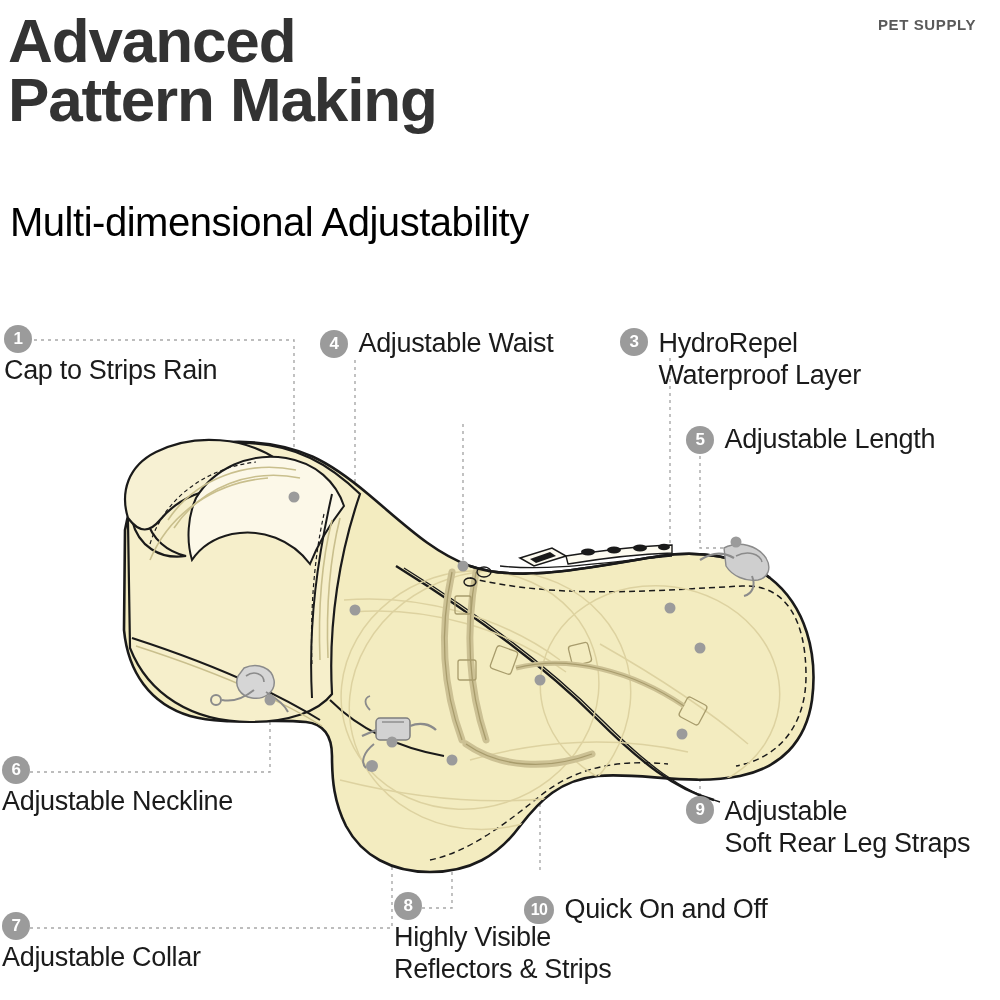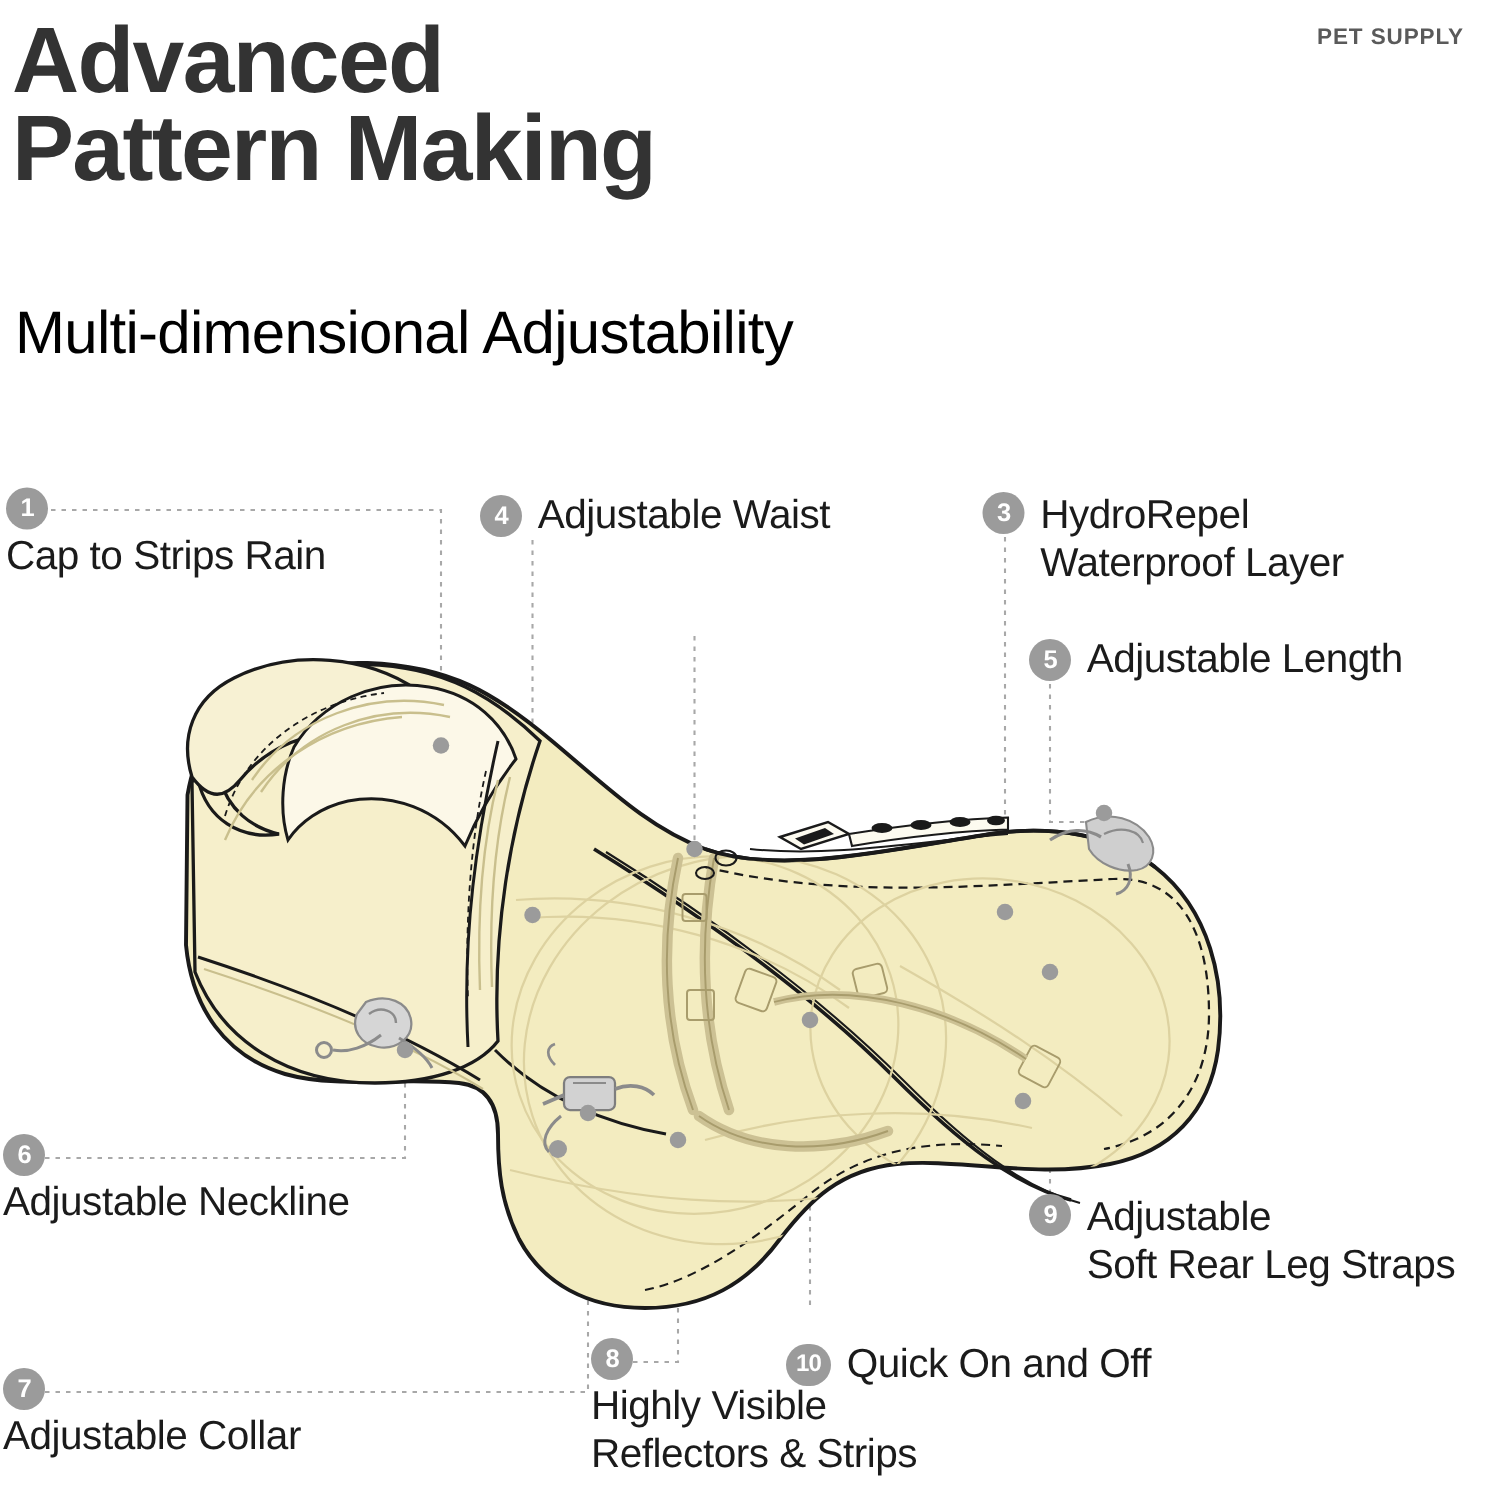--- a/index.html
+++ b/index.html
@@ -256,21 +256,21 @@
       <circle cx="682" cy="734" r="5.5"></circle>
     </g>
   </svg>
 
   <div class="callout below" style="left:4px;top:325px;">
     <span class="badge">1</span>
     <span class="txt">Cap to Strips Rain</span>
   </div>
 
 
-  <div class="callout stacked" style="left:655px;top:328px;">
+  <div class="callout stacked" style="left:620px;top:328px;">
     <span class="badge">3</span>
     <span class="txt">HydroRepel
 Waterproof Layer</span>
   </div>
 
   <div class="callout" style="left:320px;top:328px;">
     <span class="badge">4</span>
     <span class="txt">Adjustable Waist</span>
   </div>
 

